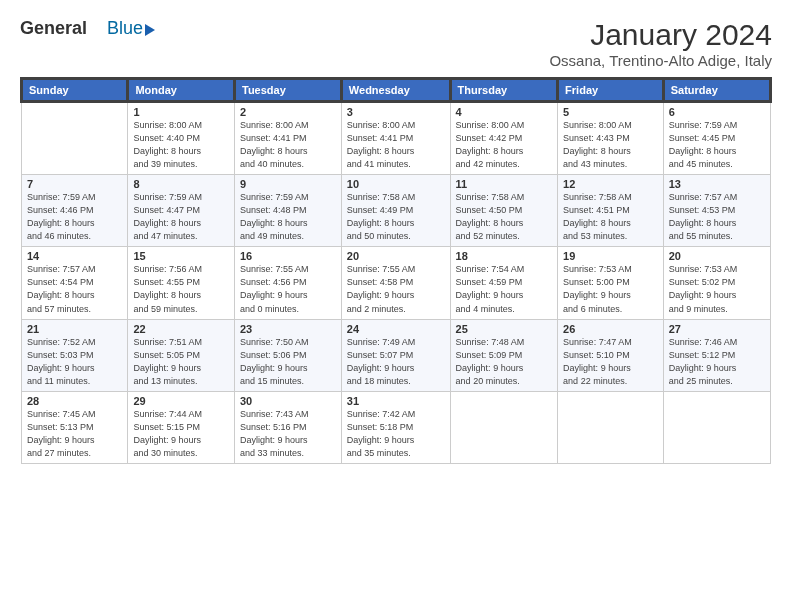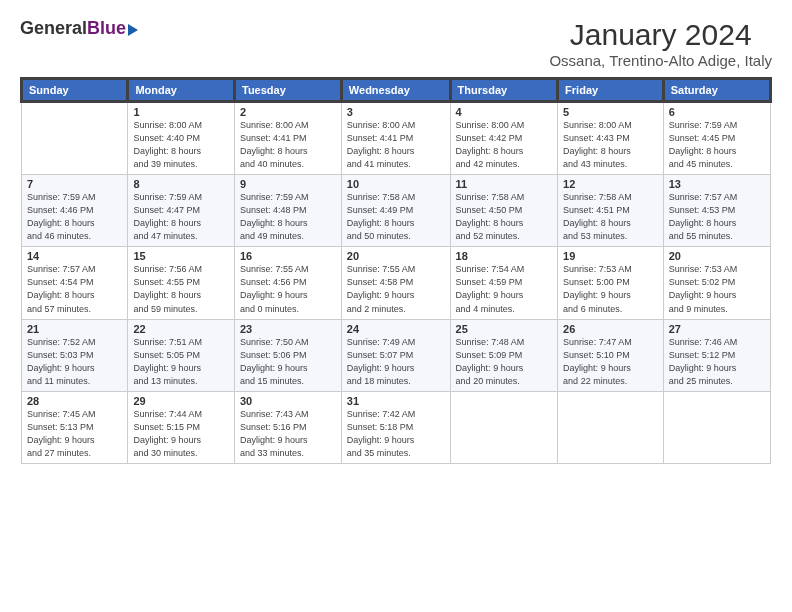--- a/index.html
+++ b/index.html
@@ -32,34 +32,35 @@
       display: flex;
       align-items: center;
     }
     .logo-general {
       font-size: 18px;
       font-weight: bold;
       color: #333;
     }
     .logo-blue {
       font-size: 18px;
-      font-weight: bold;
-      color: #701a75;
+      font-weight: normal;
+      color: #0369a1;
+      padding-left: 20px;
     }
     .logo-arrow {
       width: 0;
       height: 0;
       border-left: 10px solid #1a5fae;
       border-top: 6px solid transparent;
       border-bottom: 6px solid transparent;
       margin-left: 2px;
       margin-top: 2px;
     }
     .title-block {
-      text-align: center;
+      text-align: right;
     }
     .main-title {
       font-size: 30px;
       font-weight: normal;
       color: #333;
     }
     .subtitle {
       font-size: 15px;
       color: #555;
     }

